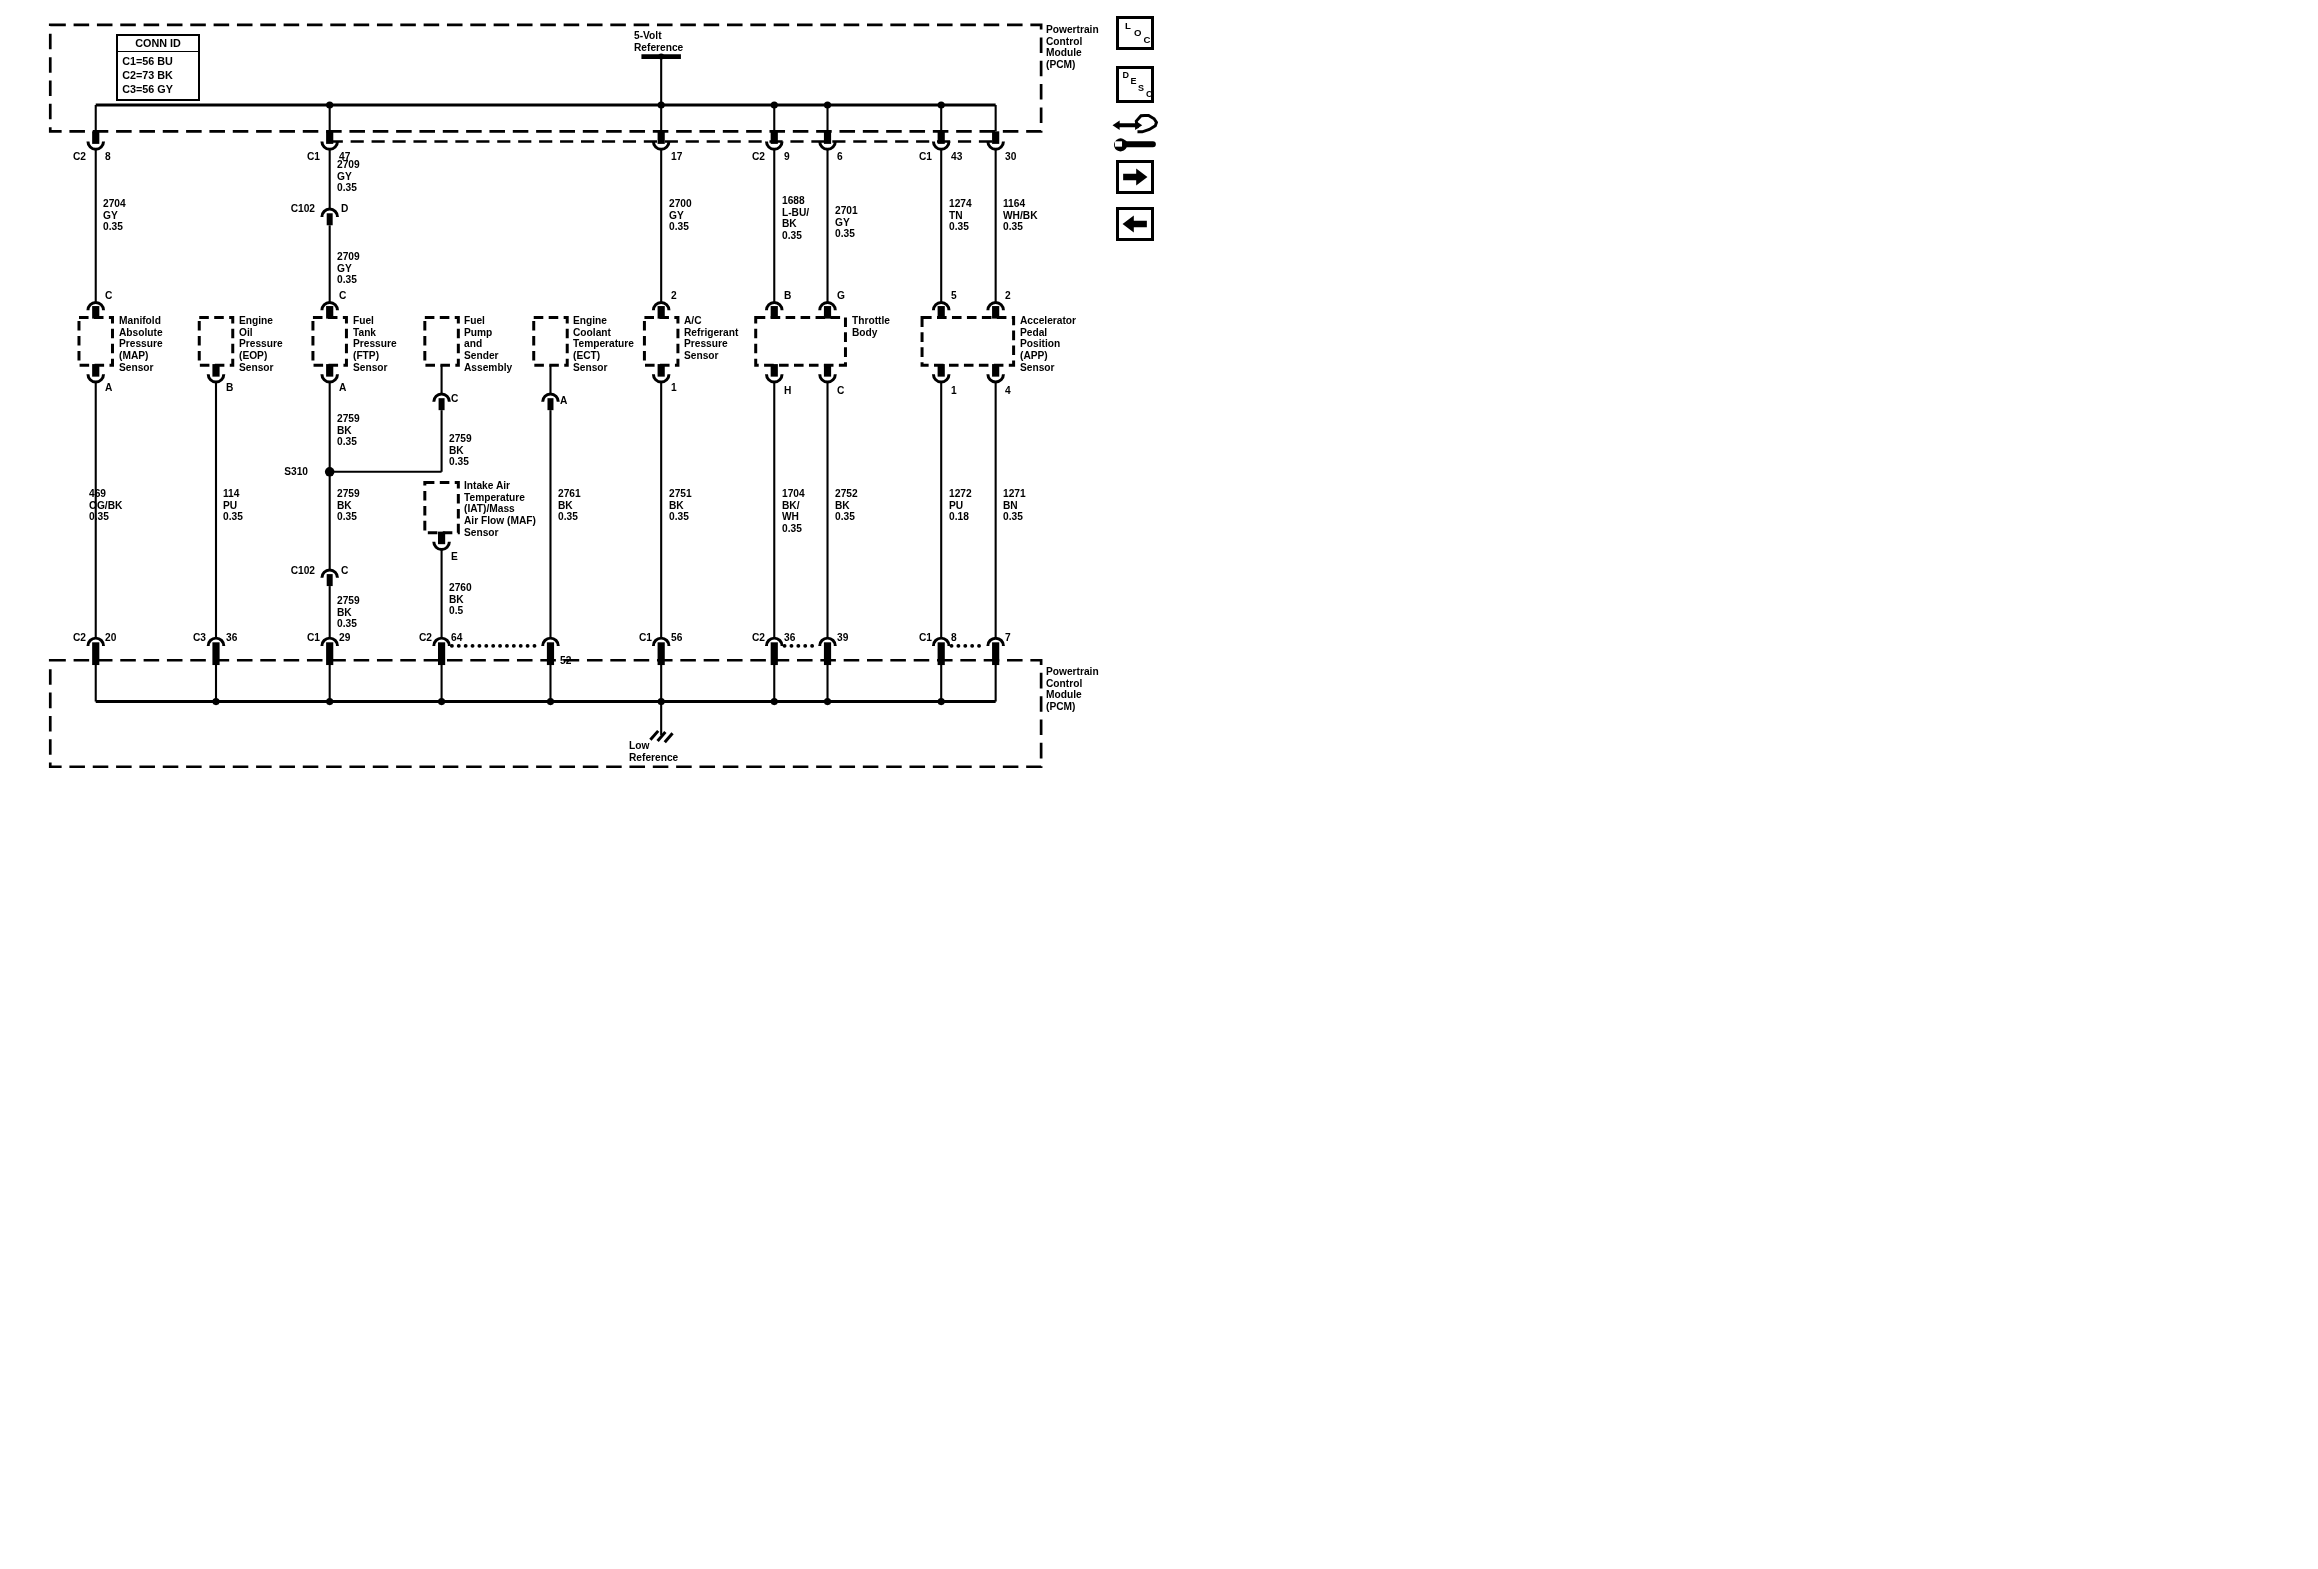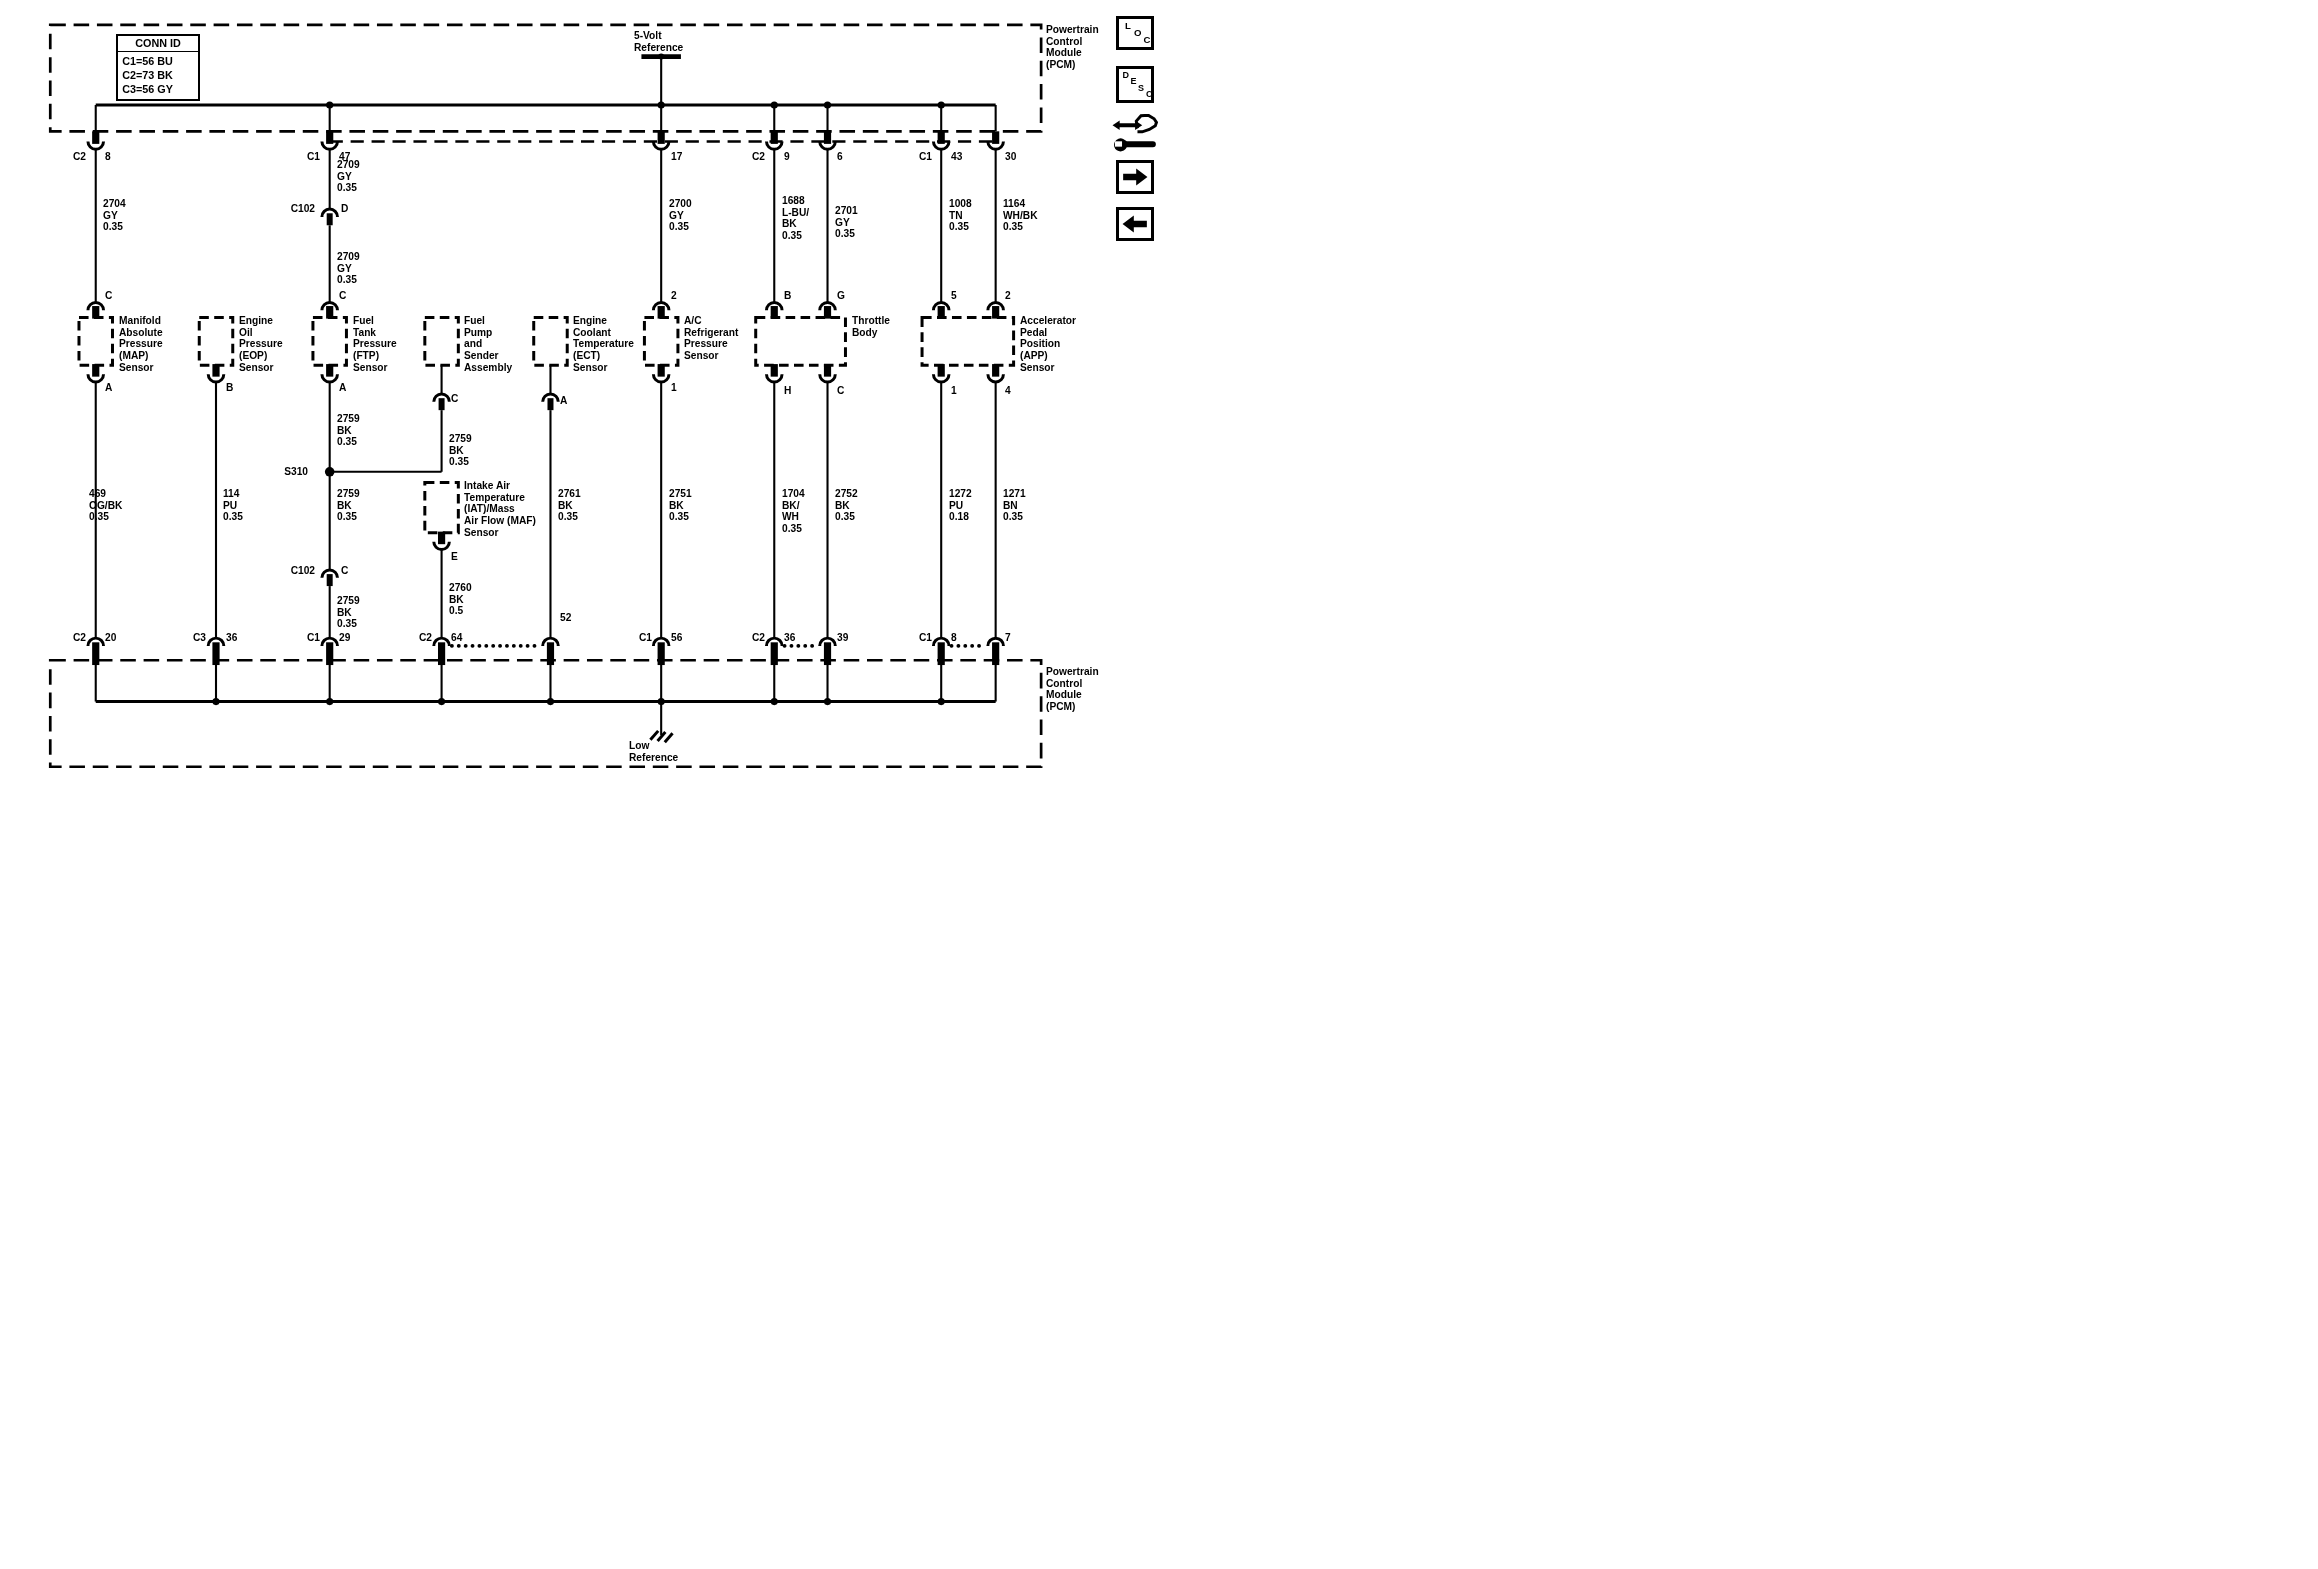--- a/index.html
+++ b/index.html
@@ -257,21 +257,21 @@
   <div class="lbl" style="left:1005px;top:151px">30</div>
 
   <div class="lbl r" style="left:86px;top:632px">C2</div>
   <div class="lbl" style="left:105px;top:632px">20</div>
   <div class="lbl r" style="left:206px;top:632px">C3</div>
   <div class="lbl" style="left:226px;top:632px">36</div>
   <div class="lbl r" style="left:320px;top:632px">C1</div>
   <div class="lbl" style="left:339px;top:632px">29</div>
   <div class="lbl r" style="left:432px;top:632px">C2</div>
   <div class="lbl" style="left:451px;top:632px">64</div>
-  <div class="lbl" style="left:560px;top:612px">52</div>
+  <div class="lbl" style="left:560px;top:655px">52</div>
   <div class="lbl r" style="left:652px;top:632px">C1</div>
   <div class="lbl" style="left:671px;top:632px">56</div>
   <div class="lbl r" style="left:765px;top:632px">C2</div>
   <div class="lbl" style="left:784px;top:632px">36</div>
   <div class="lbl" style="left:837px;top:632px">39</div>
   <div class="lbl r" style="left:932px;top:632px">C1</div>
   <div class="lbl" style="left:951px;top:632px">8</div>
   <div class="lbl" style="left:1005px;top:632px">7</div>
 
   <div class="lbl r" style="left:315px;top:203px">C102</div>
@@ -353,21 +353,21 @@
   <div class="lbl" style="left:669px;top:198px">2700
 GY
 0.35</div>
   <div class="lbl" style="left:782px;top:195px">1688
 L-BU/
 BK
 0.35</div>
   <div class="lbl" style="left:835px;top:205px">2701
 GY
 0.35</div>
-  <div class="lbl" style="left:949px;top:198px">1008
+  <div class="lbl" style="left:949px;top:198px">1274
 TN
 0.35</div>
   <div class="lbl" style="left:1003px;top:198px">1164
 WH/BK
 0.35</div>
   <div class="lbl" style="left:337px;top:413px">2759
 BK
 0.35</div>
   <div class="lbl" style="left:449px;top:433px">2759
 BK

